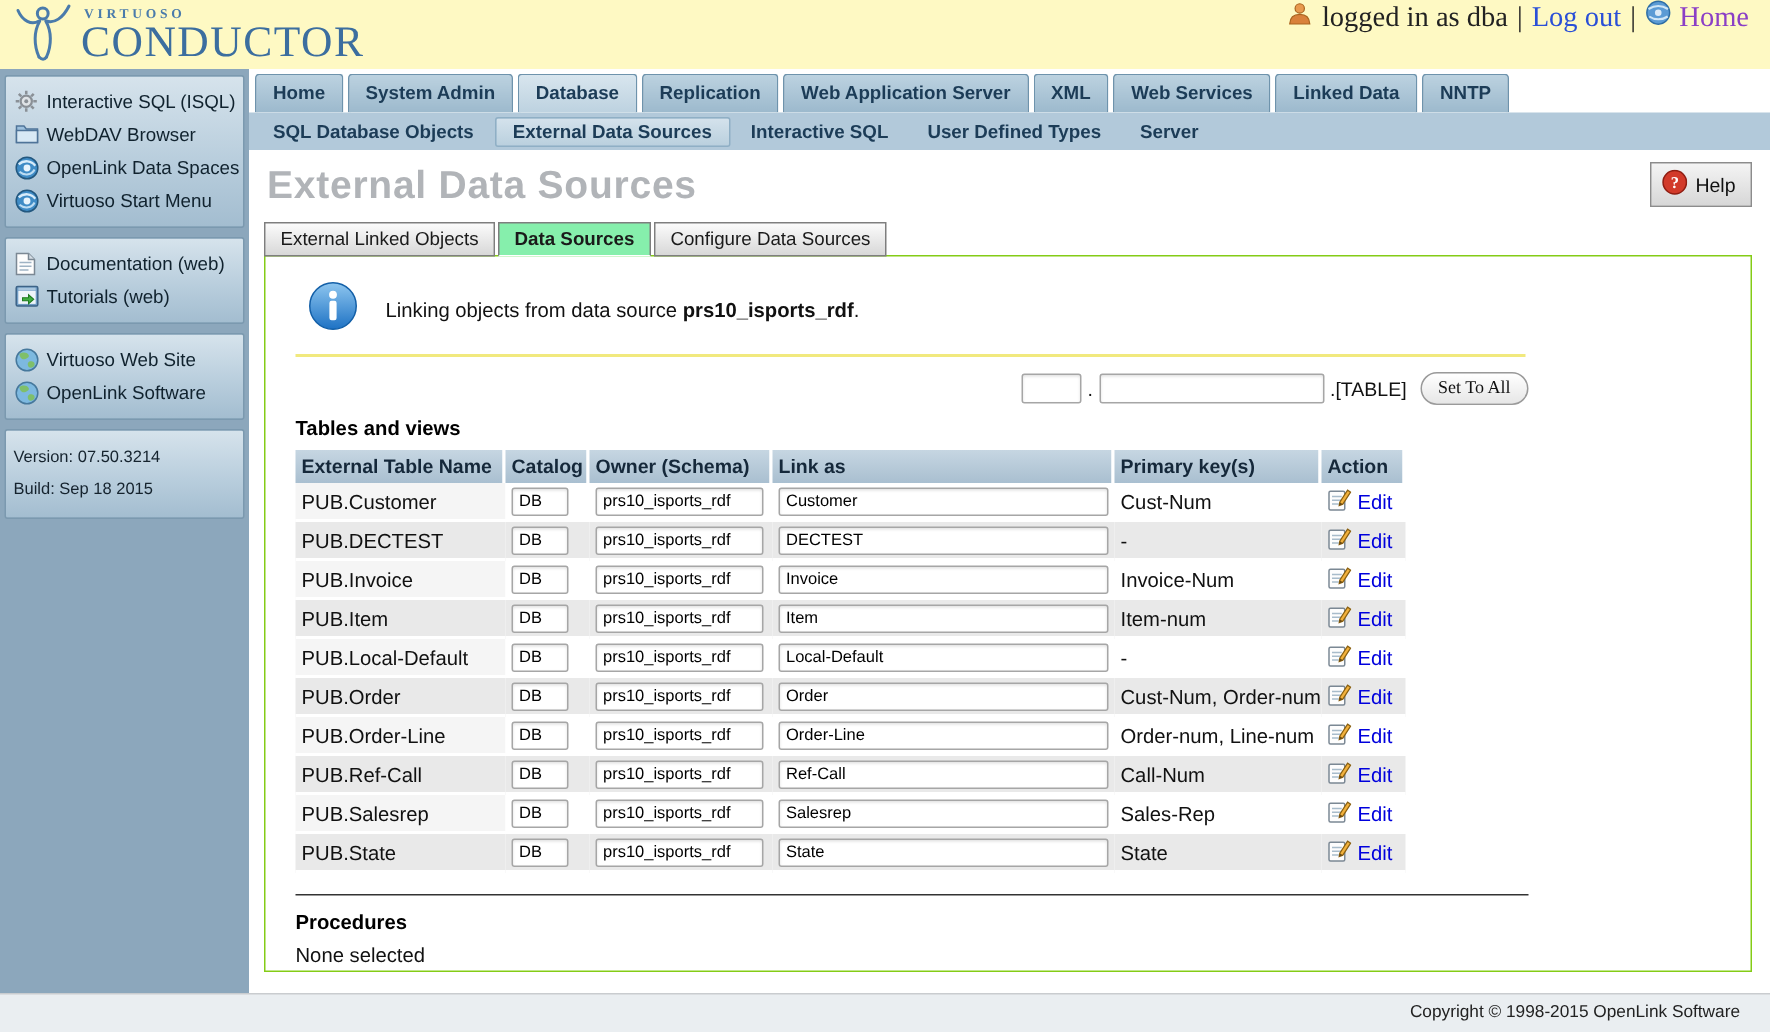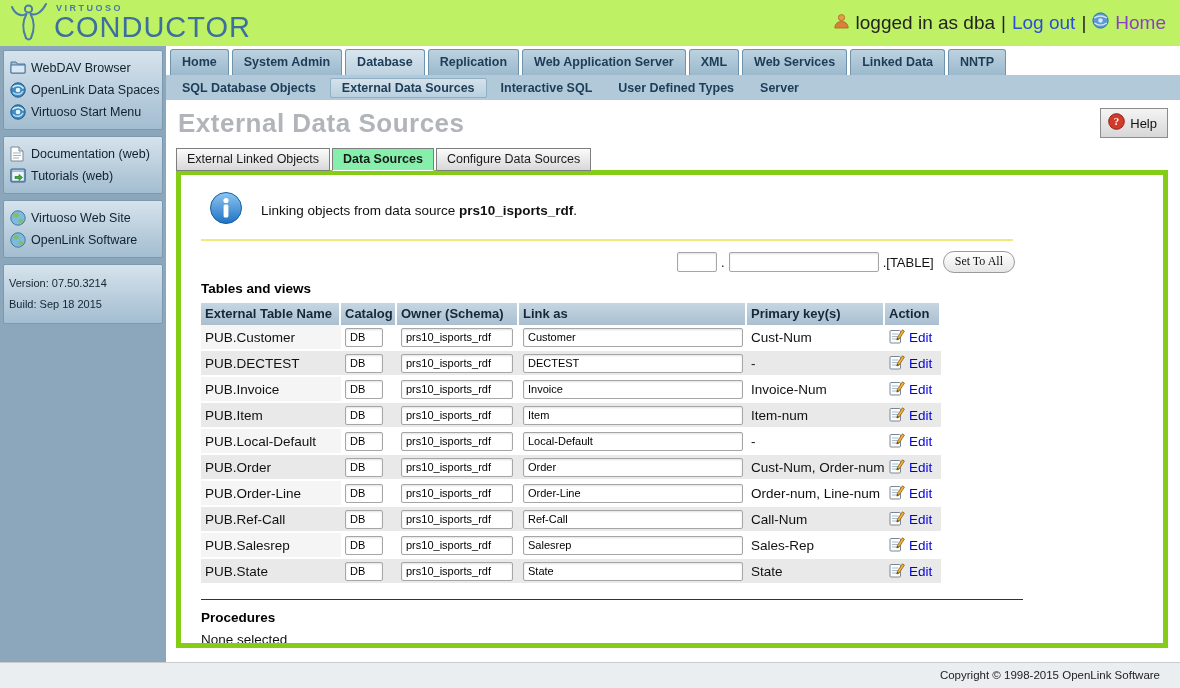--- a/index.html
+++ b/index.html
@@ -1,20 +1,20 @@
 <!DOCTYPE html>
 <html><head>
 <meta charset="utf-8">
 <style>
   * { box-sizing: border-box; margin: 0; padding: 0; }
   html,body { width:1180px; height:688px; overflow:hidden; }
   body { font-family:"Liberation Sans", sans-serif; background:#ffffff; color:#111; }
 
   
-  .hdr { height:46px; background:#bef264; display:flex; justify-content:space-between; align-items:center; padding:0 10px 0 6px; }
+  .hdr { height:46px; background:#fef9c3; display:flex; justify-content:space-between; align-items:flex-start; padding:0 10px 0 6px;font-family:Liberation Serif, serif; }
   .logo { display:flex; align-items:flex-end; gap:2px; cursor:pointer; }
   .logo-text { display:flex; flex-direction:column; line-height:1; padding-bottom:4px; }
   .logo-top { font-size:9px; letter-spacing:2.5px; color:#4a7bab; font-weight:bold; margin-left:2px; }
   .logo-bottom { font-size:29px; letter-spacing:1px; color:#3c6e9f; font-weight:500; }
   .user-area { display:flex; align-items:center; gap:6px; font-size:19px; color:#222; padding-right:4px; }
   .user-area a { text-decoration:none; }
   .lnk-logout { color:#2a4fd7; }
   .lnk-home { color:#8b3fc6; }
   .sep { color:#222; }
 
@@ -49,21 +49,21 @@
   .pagehead { display:flex; justify-content:space-between; align-items:flex-start; padding:8px 12px 6px 12px; height:48px; }
   .page-title { font-size:26px; font-weight:bold; color:#b1b4b8; letter-spacing:0.5px; }
   .help-btn { display:flex; align-items:center; gap:5px; background:linear-gradient(180deg,#f4f4f4,#d7d7d7);
               border:1px solid #8c8c8c; padding:4px 10px 4px 7px; font-size:13px; color:#111; cursor:pointer; }
 
   
   .inner-tabs { display:flex; margin-left:10px; position:relative; z-index:2; }
   .itab { border:1px solid #7e7e7e; background:linear-gradient(180deg,#fbfbfb,#d8d8d8);
           padding:3px 10px 4px; font-size:12.5px; color:#1a1a1a; cursor:pointer; margin-right:2px; }
   .itab.active { background:#86efac; font-weight:bold; border-bottom:1px solid #fff; }
-  .panel { margin:-1px 12px 0 10px; border:5px solid #84cc16; background:#fff; height:478px; overflow:hidden; }
+  .panel { margin:-1px 12px 0 10px; border:1px solid #84cc16; background:#fff; height:478px; overflow:hidden; }
 
   .info-row { display:flex; align-items:center; gap:18px; padding:16px 28px 6px 28px; }
   .info-text { font-size:13.5px; color:#111; }
   .info-text b { font-weight:bold; }
   .yellow-rule { border-top:2px solid #f1e97e; margin:4px 150px 0 20px; }
 
   .setall-row { display:flex; justify-content:flex-end; align-items:center; gap:4px; margin:10px 148px 8px 20px; font-size:13px; }
   .txt { border:1px solid #a6a6a6; border-radius:2px; height:20px; font-size:11px; padding:1px 4px;
          font-family:"Liberation Sans",sans-serif; box-shadow:inset 0 1px 2px rgba(0,0,0,0.12); }
   .txt.cat { width:40px; } .txt.schema { width:150px; }
@@ -135,20 +135,39 @@
     <a href="#" class="lnk-home">Home</a>
   </div>
 </div>
 
 <div class="main">
   <aside class="sidebar">
     <div id="sidebar-groups">
         <div class="side-box">
           <div class="side-item">
             <span class="ic">
+              <svg width="15" height="15" viewBox="0 0 16 16">
+                <g stroke="#8a9096" stroke-width="1.8">
+                  <line x1="8" y1="0.5" x2="8" y2="3"></line>
+                  <line x1="8" y1="13" x2="8" y2="15.5"></line>
+                  <line x1="0.5" y1="8" x2="3" y2="8"></line>
+                  <line x1="13" y1="8" x2="15.5" y2="8"></line>
+                  <line x1="2.7" y1="2.7" x2="4.5" y2="4.5"></line>
+                  <line x1="11.5" y1="11.5" x2="13.3" y2="13.3"></line>
+                  <line x1="2.7" y1="13.3" x2="4.5" y2="11.5"></line>
+                  <line x1="11.5" y1="4.5" x2="13.3" y2="2.7"></line>
+                </g>
+                <circle cx="8" cy="8" r="4" fill="#dfe3e6" stroke="#8a9096" stroke-width="1.6"></circle>
+                <circle cx="8" cy="8" r="1.4" fill="#8a9096"></circle>
+              </svg>
+            </span>
+            <span class="lbl">Interactive SQL (ISQL)</span>
+          </div>
+          <div class="side-item">
+            <span class="ic">
               <svg width="16" height="14" viewBox="0 0 16 14">
                 <path d="M1 2 h5 l1.5 2 H15 v9 H1 Z" fill="#9cc0de" stroke="#4f7499"></path>
                 <path d="M1 5 h14 v8 H1 Z" fill="#d8e9f5" stroke="#4f7499"></path>
               </svg>
             </span>
             <span class="lbl">WebDAV Browser</span>
           </div>
           <div class="side-item">
             <span class="ic">
               <svg width="16" height="16" viewBox="0 0 16 16">

